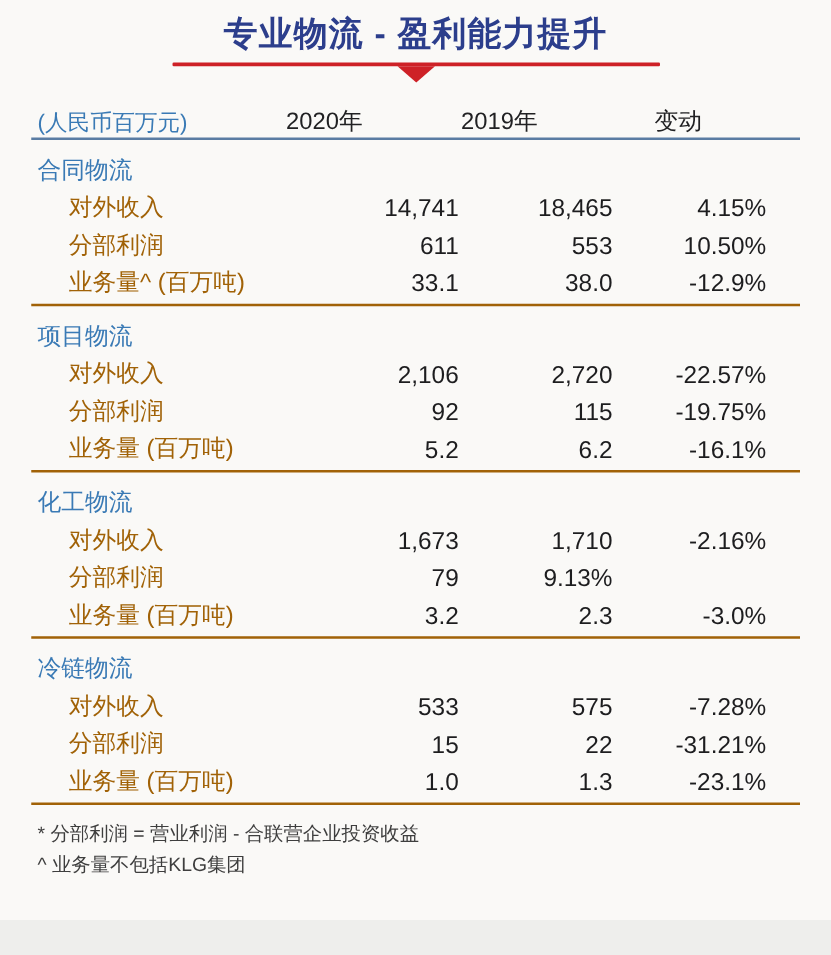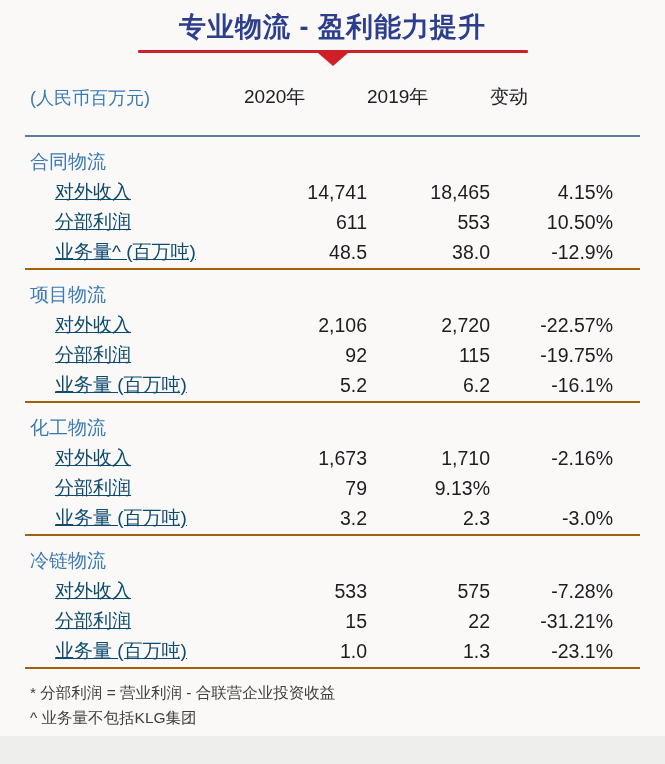--- a/index.html
+++ b/index.html
@@ -39,54 +39,54 @@
   .table { margin: 0 25px; }
 
   .grid-row {
     display: grid;
     grid-template-columns: 1fr 123px 123px 123px;
     padding-right: 27px;
   }
 
   .header-row {
     padding-top: 18px;
-    padding-bottom: 25px;
+    padding-bottom: 0;
     border-bottom: 2px solid #5a7ca3;
     align-items: end;
+    gap: 23px;
   }
   .unit-label {
     color: #3a7ab5;
     font-size: 18px;
     padding-left: 5px;
   }
   .col-header {
     color: #212123;
     font-size: 19px;
-    text-align: left;
+    text-align: center;
   }
   .col-header.c2019 { padding-right: 12px; }
   .col-header.cchg  { padding-right: 18px; }
 
   .section {
     padding: 9px 0 1px;
     border-bottom: 2px solid #a16207;
   }
   .section-title {
     color: #3a7ab5;
     font-size: 19px;
     line-height: 31px;
     padding-left: 5px;
   }
   .data-row { line-height: 30px; }
   .cell-label {
-    color: #0c4a6e;
+    color: #a16207;
     font-size: 19px;
     padding-left: 30px;
     white-space: nowrap;
-    text-decoration: underline;
   }
   .cell-num {
     color: #1d1d1f;
     font-size: 19.5px;
     text-align: right;
     white-space: nowrap;
   }
 
   
   .footnotes { padding: 11px 0 0 30px; }
@@ -125,21 +125,21 @@
         <div class="cell-num">4.15%</div>
       </div>
       <div class="grid-row data-row">
         <div class="cell-label">分部利润</div>
         <div class="cell-num">611</div>
         <div class="cell-num">553</div>
         <div class="cell-num">10.50%</div>
       </div>
       <div class="grid-row data-row">
         <div class="cell-label">业务量^ (百万吨)</div>
-        <div class="cell-num">48.5</div>
+        <div class="cell-num">33.1</div>
         <div class="cell-num">38.0</div>
         <div class="cell-num">-12.9%</div>
       </div>
     </div>
 
     <div class="section">
       <div class="section-title">项目物流</div>
       <div class="grid-row data-row">
         <div class="cell-label">对外收入</div>
         <div class="cell-num">2,106</div>

